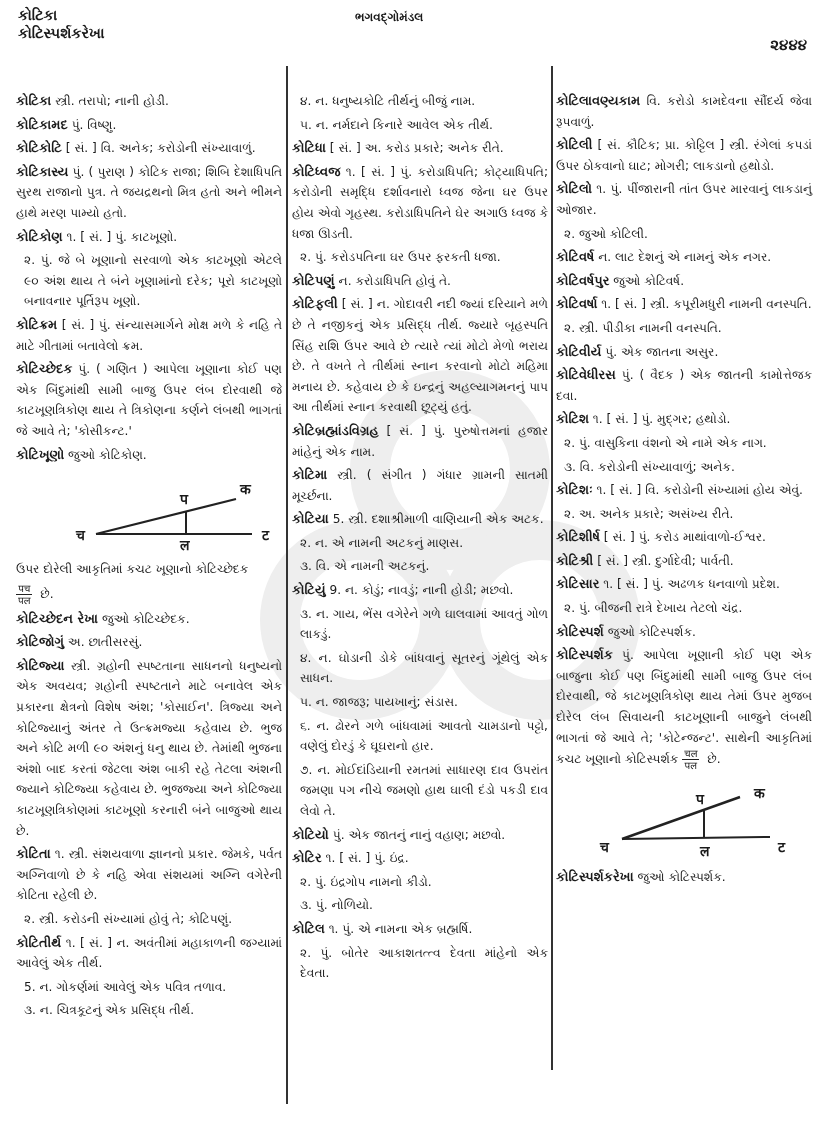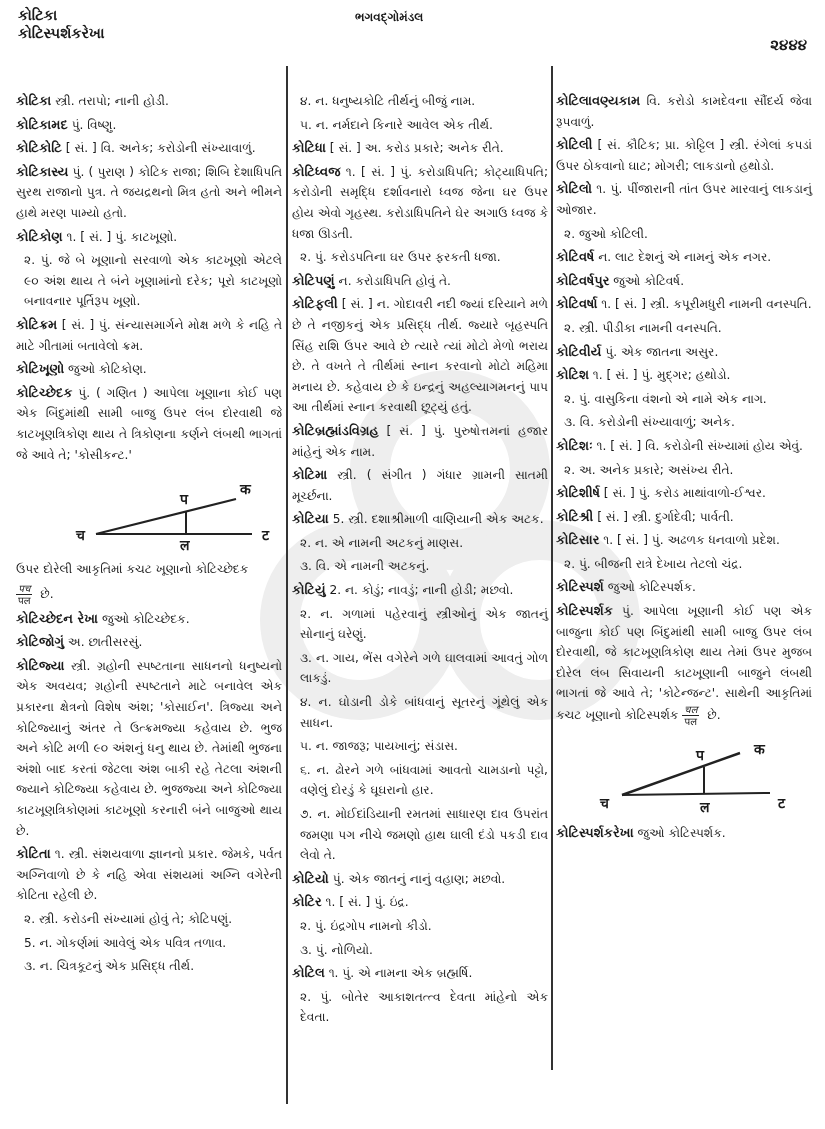--- a/index.html
+++ b/index.html
@@ -18,21 +18,21 @@
   .divider { position: absolute; width: 1.5px; background: #333; }
   .div1 { left: 286px; top: 66px; height: 1038px; }
   .div2 { left: 551px; top: 66px; height: 1004px; }
   .entry { margin-bottom: 3px; }
   .sense { padding-left: 8px; margin-bottom: 3px; }
   .hw { font-weight: bold; font-size: 13px; }
   .figure { position: relative; height: 78px; margin: 6px 0 4px; }
   .figure svg { position: absolute; left: 0; top: 0; }
   .fig-label { position: absolute; font-weight: bold; font-size: 14px; }
   .frac { display: inline-block; vertical-align: middle; text-align: center; font-size: 10px; line-height: 11px; margin-right: 4px; }
-  .frac .num { display: block; border-bottom: 1px solid #222; padding: 0 2px; font-style: italic; }
+  .frac .num { display: block; border-bottom: 1px solid #222; padding: 0 2px; }
   .frac .den { display: block; padding: 0 2px; }
 </style>
 </head>
 <body>
 
 <div class="watermark">
   <svg viewBox="0 0 400 400">
     <g fill="none" stroke="#eeeeee" stroke-width="40">
       <circle cx="200" cy="110" r="80"></circle>
       <circle cx="110" cy="260" r="80"></circle>
@@ -54,22 +54,22 @@
 <div class="divider div2"></div>
 
 <div class="col col1">
   <div class="entry"><span class="hw">કોટિકા</span> <span>સ્ત્રી. તરાપો; નાની હોડી.</span></div>
   <div class="entry"><span class="hw">કોટિકામદ</span> <span>પું. વિષ્ણુ.</span></div>
   <div class="entry"><span class="hw">કોટિકોટિ</span> <span>[ સં. ] વિ. અનેક; કરોડોની સંખ્યાવાળું.</span></div>
   <div class="entry"><span class="hw">કોટિકાસ્ય</span> <span>પું. ( પુરાણ ) કોટિક રાજા; શિબિ દેશાધિપતિ સુરથ રાજાનો પુત્ર. તે જયદ્રથનો મિત્ર હતો અને ભીમને હાથે મરણ પામ્યો હતો.</span></div>
   <div class="entry"><span class="hw">કોટિકોણ</span> <span>૧. [ સં. ] પું. કાટખૂણો.</span></div>
   <div class="sense">૨. પું. જે બે ખૂણાનો સરવાળો એક કાટખૂણો એટલે ૯૦ અંશ થાય તે બંને ખૂણામાંનો દરેક; પૂરો કાટખૂણો બનાવનાર પૂર્તિરૂપ ખૂણો.</div>
   <div class="entry"><span class="hw">કોટિક્રમ</span> <span>[ સં. ] પું. સંન્યાસમાર્ગને મોક્ષ મળે કે નહિ તે માટે ગીતામાં બતાવેલો ક્રમ.</span></div>
+  <div class="entry"><span class="hw">કોટિચ્છેદક</span> <span>પું. ( ગણિત ) આપેલા ખૂણાના કોઈ પણ એક બિંદુમાંથી સામી બાજુ ઉપર લંબ દોરવાથી જે કાટખૂણત્રિકોણ થાય તે ત્રિકોણના કર્ણને લંબથી ભાગતાં જે આવે તે; 'કોસીકન્ટ.'</span></div>
   <div class="entry"><span class="hw">કોટિખૂણો</span> <span>જુઓ કોટિકોણ.</span></div>
-  <div class="entry"><span class="hw">કોટિચ્છેદક</span> <span>પું. ( ગણિત ) આપેલા ખૂણાના કોઈ પણ એક બિંદુમાંથી સામી બાજુ ઉપર લંબ દોરવાથી જે કાટખૂણત્રિકોણ થાય તે ત્રિકોણના કર્ણને લંબથી ભાગતાં જે આવે તે; 'કોસીકન્ટ.'</span></div>
 
   <div class="figure" style="height:84px;">
     <svg width="266" height="84" viewBox="0 0 266 84">
       <line x1="80" y1="63" x2="220" y2="28" stroke="#222" stroke-width="2.2"></line>
       <line x1="80" y1="63" x2="236" y2="63" stroke="#222" stroke-width="2.2"></line>
       <line x1="170" y1="40" x2="170" y2="63" stroke="#222" stroke-width="2"></line>
     </svg>
     <span class="fig-label" style="left:224px;top:8px;">क</span>
     <span class="fig-label" style="left:164px;top:18px;">प</span>
     <span class="fig-label" style="left:60px;top:54px;">च</span>
@@ -81,39 +81,39 @@
   <div class="entry">
     <span class="frac"><span class="num">पच</span><span class="den">पल</span></span>
     <span>છે.</span>
   </div>
 
   <div class="entry"><span class="hw">કોટિચ્છેદન રેખા</span> <span>જુઓ કોટિચ્છેદક.</span></div>
   <div class="entry"><span class="hw">કોટિજોગું</span> <span>અ. છાતીસરસું.</span></div>
   <div class="entry"><span class="hw">કોટિજ્યા</span> <span>સ્ત્રી. ગ્રહોની સ્પષ્ટતાના સાધનનો ધનુષ્યનો એક અવયવ; ગ્રહોની સ્પષ્ટતાને માટે બનાવેલ એક પ્રકારના ક્ષેત્રનો વિશેષ અંશ; 'કોસાઈન'. ત્રિજ્યા અને કોટિજ્યાનું અંતર તે ઉત્ક્રમજ્યા કહેવાય છે. ભુજ અને કોટિ મળી ૯૦ અંશનું ધનુ થાય છે. તેમાંથી ભુજના અંશો બાદ કરતાં જેટલા અંશ બાકી રહે તેટલા અંશની જ્યાને કોટિજ્યા કહેવાય છે. ભુજજ્યા અને કોટિજ્યા કાટખૂણત્રિકોણમાં કાટખૂણો કરનારી બંને બાજુઓ થાય છે.</span></div>
   <div class="entry"><span class="hw">કોટિતા</span> <span>૧. સ્ત્રી. સંશયવાળા જ્ઞાનનો પ્રકાર. જેમકે, પર્વત અગ્નિવાળો છે કે નહિ એવા સંશયમાં અગ્નિ વગેરેની કોટિતા રહેલી છે.</span></div>
   <div class="sense">૨. સ્ત્રી. કરોડની સંખ્યામાં હોવું તે; કોટિપણું.</div>
+  <div class="entry"><span class="hw">કોટિતીર્થ</span> <span>૧. [ સં. ] ન. અવંતીમાં મહાકાળની જગ્યામાં આવેલું એક તીર્થ.</span></div>
   <div class="sense">5. ન. ગોકર્ણમાં આવેલું એક પવિત્ર તળાવ.</div>
   <div class="sense">૩. ન. ચિત્રકૂટનું એક પ્રસિદ્ધ તીર્થ.</div>
 </div>
 
 <div class="col col2">
   <div class="sense">૪. ન. ધનુષ્યકોટિ તીર્થનું બીજું નામ.</div>
   <div class="sense">૫. ન. નર્મદાને કિનારે આવેલ એક તીર્થ.</div>
   <div class="entry"><span class="hw">કોટિધા</span> <span>[ સં. ] અ. કરોડ પ્રકારે; અનેક રીતે.</span></div>
   <div class="entry"><span class="hw">કોટિધ્વજ</span> <span>૧. [ સં. ] પું. કરોડાધિપતિ; કોટ્યાધિપતિ; કરોડોની સમૃદ્ધિ દર્શાવનારો ધ્વજ જેના ઘર ઉપર હોય એવો ગૃહસ્થ. કરોડાધિપતિને ઘેર અગાઉ ધ્વજ કે ધજા ઊડતી.</span></div>
   <div class="sense">૨. પું. કરોડપતિના ઘર ઉપર ફરકતી ધજા.</div>
   <div class="entry"><span class="hw">કોટિપણું</span> <span>ન. કરોડાધિપતિ હોવું તે.</span></div>
   <div class="entry"><span class="hw">કોટિફલી</span> <span>[ સં. ] ન. ગોદાવરી નદી જ્યાં દરિયાને મળે છે તે નજીકનું એક પ્રસિદ્ધ તીર્થ. જ્યારે બૃહસ્પતિ સિંહ રાશિ ઉપર આવે છે ત્યારે ત્યાં મોટો મેળો ભરાય છે. તે વખતે તે તીર્થમાં સ્નાન કરવાનો મોટો મહિમા મનાય છે. કહેવાય છે કે ઇન્દ્રનું અહલ્યાગમનનું પાપ આ તીર્થમાં સ્નાન કરવાથી છૂટ્યું હતું.</span></div>
   <div class="entry"><span class="hw">કોટિબ્રહ્માંડવિગ્રહ</span> <span>[ સં. ] પું. પુરુષોત્તમનાં હજાર માંહેનું એક નામ.</span></div>
   <div class="entry"><span class="hw">કોટિમા</span> <span>સ્ત્રી. ( સંગીત ) ગંધાર ગ્રામની સાતમી મૂર્ચ્છના.</span></div>
   <div class="entry"><span class="hw">કોટિયા</span> <span>5. સ્ત્રી. દશાશ્રીમાળી વાણિયાની એક અટક.</span></div>
   <div class="sense">૨. ન. એ નામની અટકનું માણસ.</div>
   <div class="sense">૩. વિ. એ નામની અટકનું.</div>
-  <div class="entry"><span class="hw">કોટિયું</span> <span>2. ન. કોડું; નાવડું; નાની હોડી; મછવો.</span></div>
-  <div class="sense">૨. ન. ગળામાં પહેરવાનું સ્ત્રીઓનું એક જાતનું સોનાનું ઘરેણું.</div>
+  <div class="entry"><span class="hw">કોટિયું</span> <span>9. ન. કોડું; નાવડું; નાની હોડી; મછવો.</span></div>
   <div class="sense">૩. ન. ગાય, ભેંસ વગેરેને ગળે ઘાલવામાં આવતું ગોળ લાકડું.</div>
   <div class="sense">૪. ન. ઘોડાની ડોકે બાંધવાનું સૂતરનું ગૂંથેલું એક સાધન.</div>
   <div class="sense">૫. ન. જાજરૂ; પાયખાનું; સંડાસ.</div>
   <div class="sense">૬. ન. ઢોરને ગળે બાંધવામાં આવતો ચામડાનો પટ્ટો, વણેલું દોરડું કે ઘૂઘરાનો હાર.</div>
   <div class="sense">૭. ન. મોઈદાંડિયાની રમતમાં સાધારણ દાવ ઉપરાંત જમણા પગ નીચે જમણો હાથ ઘાલી દંડો પકડી દાવ લેવો તે.</div>
   <div class="entry"><span class="hw">કોટિયો</span> <span>પું. એક જાતનું નાનું વહાણ; મછવો.</span></div>
   <div class="entry"><span class="hw">કોટિર</span> <span>૧. [ સં. ] પું. ઇંદ્ર.</span></div>
   <div class="sense">૨. પું. ઇંદ્રગોપ નામનો કીડો.</div>
   <div class="sense">૩. પું. નોળિયો.</div>
   <div class="entry"><span class="hw">કોટિલ</span> <span>૧. પું. એ નામના એક બ્રહ્મર્ષિ.</span></div>
@@ -123,20 +123,21 @@
 <div class="col col3">
   <div class="entry"><span class="hw">કોટિલાવણ્યકામ</span> <span>વિ. કરોડો કામદેવના સૌંદર્ય જેવા રૂપવાળું.</span></div>
   <div class="entry"><span class="hw">કોટિલી</span> <span>[ સં. કૌટિક; પ્રા. કોટ્ટિલ ] સ્ત્રી. રંગેલાં કપડાં ઉપર ઠોકવાનો ઘાટ; મોગરી; લાકડાનો હથોડો.</span></div>
   <div class="entry"><span class="hw">કોટિલો</span> <span>૧. પું. પીંજારાની તાંત ઉપર મારવાનું લાકડાનું ઓજાર.</span></div>
   <div class="sense">૨. જુઓ કોટિલી.</div>
   <div class="entry"><span class="hw">કોટિવર્ષ</span> <span>ન. લાટ દેશનું એ નામનું એક નગર.</span></div>
   <div class="entry"><span class="hw">કોટિવર્ષપુર</span> <span>જુઓ કોટિવર્ષ.</span></div>
   <div class="entry"><span class="hw">કોટિવર્ષા</span> <span>૧. [ સં. ] સ્ત્રી. કપૂરીમધુરી નામની વનસ્પતિ.</span></div>
   <div class="sense">૨. સ્ત્રી. પીડીકા નામની વનસ્પતિ.</div>
   <div class="entry"><span class="hw">કોટિવીર્ય</span> <span>પું. એક જાતના અસુર.</span></div>
+  <div class="entry"><span class="hw">કોટિવેધીરસ</span> <span>પું. ( વૈદક ) એક જાતની કામોત્તેજક દવા.</span></div>
   <div class="entry"><span class="hw">કોટિશ</span> <span>૧. [ સં. ] પું. મુદ્ગર; હથોડો.</span></div>
   <div class="sense">૨. પું. વાસુકિના વંશનો એ નામે એક નાગ.</div>
   <div class="sense">૩. વિ. કરોડોની સંખ્યાવાળું; અનેક.</div>
   <div class="entry"><span class="hw">કોટિશઃ</span> <span>૧. [ સં. ] વિ. કરોડોની સંખ્યામાં હોય એવું.</span></div>
   <div class="sense">૨. અ. અનેક પ્રકારે; અસંખ્ય રીતે.</div>
   <div class="entry"><span class="hw">કોટિશીર્ષ</span> <span>[ સં. ] પું. કરોડ માથાંવાળો-ઈશ્વર.</span></div>
   <div class="entry"><span class="hw">કોટિશ્રી</span> <span>[ સં. ] સ્ત્રી. દુર્ગાદેવી; પાર્વતી.</span></div>
   <div class="entry"><span class="hw">કોટિસાર</span> <span>૧. [ સં. ] પું. અઢળક ધનવાળો પ્રદેશ.</span></div>
   <div class="sense">૨. પું. બીજની રાત્રે દેખાય તેટલો ચંદ્ર.</div>
   <div class="entry"><span class="hw">કોટિસ્પર્શ</span> <span>જુઓ કોટિસ્પર્શક.</span></div>

